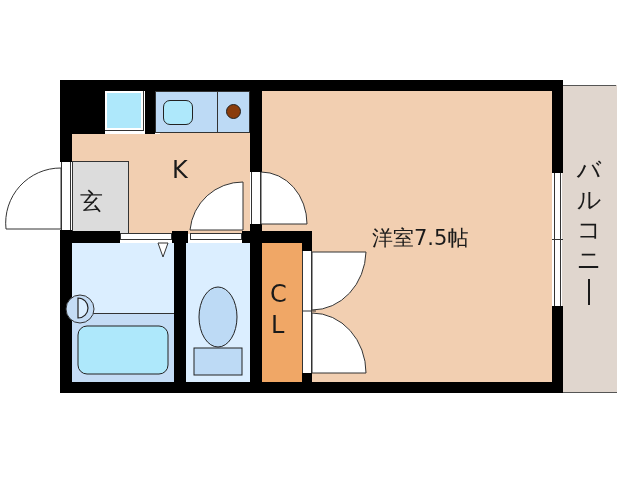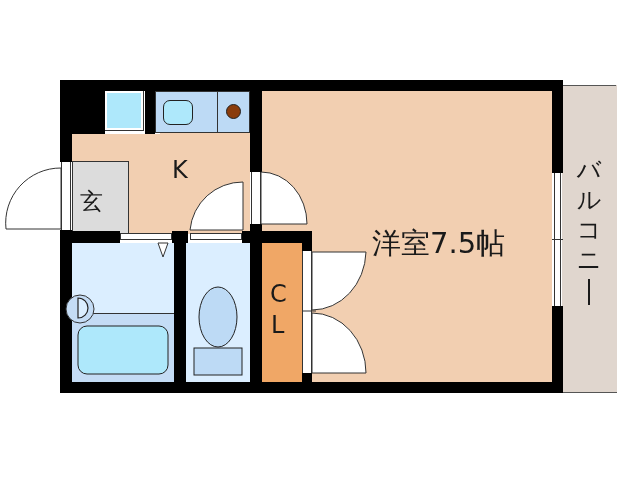--- a/index.html
+++ b/index.html
@@ -84,21 +84,21 @@
 
   <circle cx="80" cy="309" r="14" fill="#c4dcf5" stroke="#333" stroke-width="1"></circle>
   <path d="M78 298 A10 10 0 0 1 78 318 Z" fill="#dbeeff" stroke="#222" stroke-width="1.2"></path>
 
   <ellipse cx="218" cy="317" rx="19" ry="30" fill="#bddaf5" stroke="#222" stroke-width="1"></ellipse>
   <rect x="194" y="348" width="48" height="27" fill="#bddaf5" stroke="#222" stroke-width="1"></rect>
 </svg>
 
 <div class="lbl" style="left:172px;top:156px;font-size:24px;">K</div>
 <div class="lbl" style="left:80px;top:186px;font-size:23px;">玄</div>
-<div class="lbl" style="left:372px;top:224px;font-size:29px;text-align:right;">洋室7.5帖</div>
+<div class="lbl" style="left:372px;top:224px;font-size:21px;text-align:right;">洋室7.5帖</div>
 <div class="lbl" style="left:270px;top:280px;font-size:24px;">C</div>
 <div class="lbl" style="left:271px;top:311px;font-size:24px;">L</div>
 
 <div class="lbl" style="left:576px;top:155px;font-size:24px;line-height:30px;display:flex;flex-direction:column;align-items:center;width:26px;">
   <span>バ</span>
   <span>ル</span>
   <span>コ</span>
   <span>ニ</span>
   <span style="display:block;width:2px;height:26px;background:#1a1a1a;margin-top:4px;"></span>
 </div>

